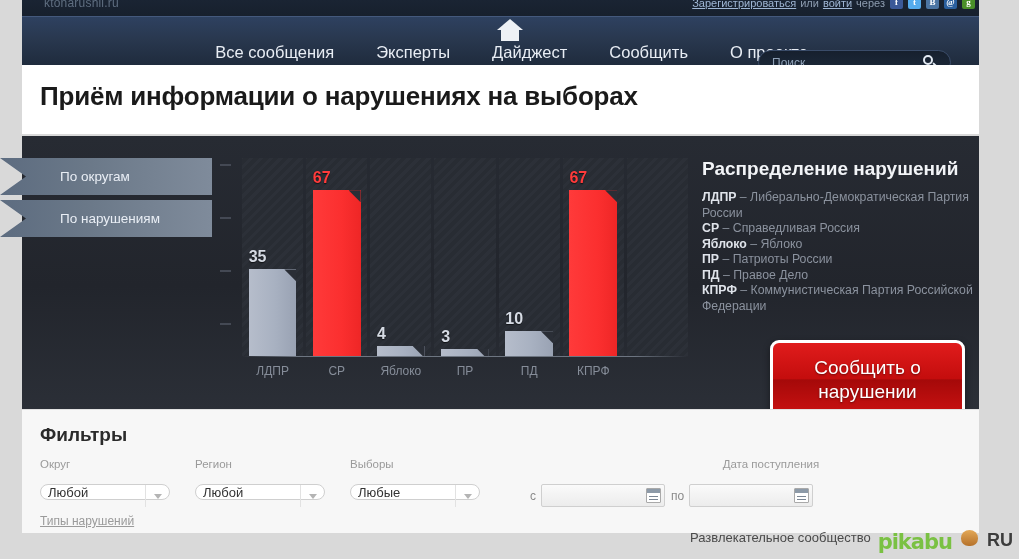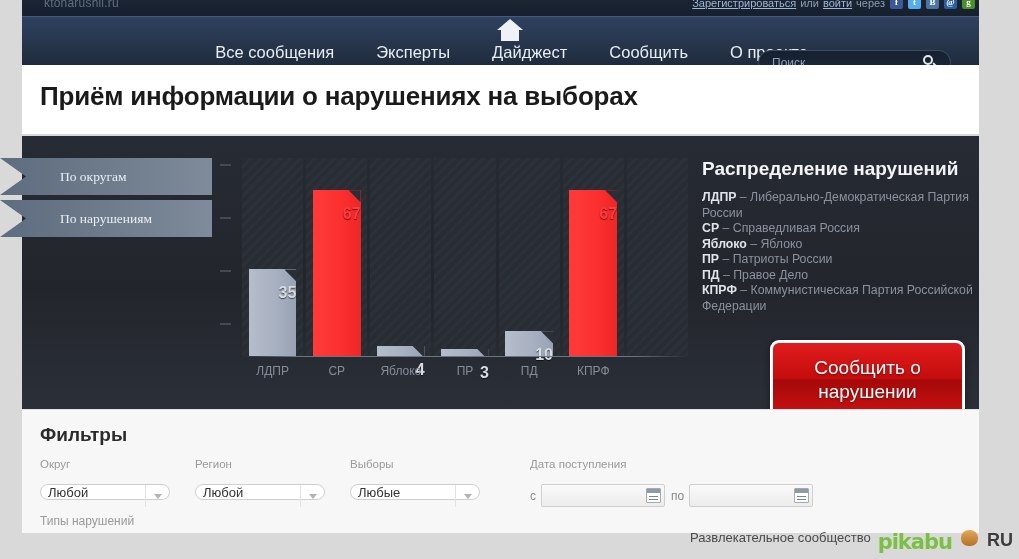--- a/index.html
+++ b/index.html
@@ -104,21 +104,21 @@
   }
 
   
   .panel {
     position: absolute; left: 22px; top: 136px; width: 957px; height: 273px;
     background: linear-gradient(180deg,#272b33 0%, #22252c 55%, #2b2f37 100%);
     overflow: visible;
   }
 
   
-  .tabs { position: absolute; left: -22px; top: 22px; width: 247px; font-family: Liberation Serif, serif; }
+  .tabs { position: absolute; left: -22px; top: 22px; width: 247px; }
   .tab {
     position: relative; height: 37px; margin-bottom: 5px;
     display: flex; align-items: center; cursor: pointer;
   }
   .tab .ribbon {
     position: absolute; left: 0; top: 0; width: 212px; height: 37px;
     background: linear-gradient(90deg,#5d6c80 0%, #6a7888 40%, #7f8b9b 100%);
     clip-path: polygon(0 0, 100% 0, 100% 100%, 0 100%, 26px 50%);
   }
   .tab.active .ribbon {
@@ -155,23 +155,23 @@
   }
   .bar.red {
     background: linear-gradient(90deg,#ff3a3a 0%, #fb2f2f 60%, #ee2626 100%);
   }
   .bar .corner {
     position: absolute; right: 0; top: 0; width: 12px; height: 12px;
     background: #2a2e36;
     clip-path: polygon(100% 0, 100% 100%, 0 0);
   }
   .bar-value {
-    position: absolute; width: 100%; text-align: right;
+    position: absolute; width: 100%; text-align: left;
     top: -21px; font-size: 16px; font-weight: bold;
-    color: #d6dbe4; text-shadow: 0 1px 1px rgba(0,0,0,.6); margin-top: 36px;
+    color: #d6dbe4; text-shadow: 0 1px 1px rgba(0,0,0,.6);
   }
   .bar.red .bar-value { color: #ff3b3b; }
   .xaxis-line {
     position: absolute; left: 24px; top: 200px; width: 446px; height: 1px;
     background: linear-gradient(90deg, rgba(120,128,140,0) 0%, #6d7581 12%, #6d7581 88%, rgba(120,128,140,0) 100%);
   }
   .xlabels {
     position: absolute; left: 24px; top: 203px; width: 446px;
     display: flex; gap: 3px;
   }
@@ -224,21 +224,21 @@
   }
   .select .val { font-size: 13px; color: #333; padding-left: 7px; }
   .select .arrow-box {
     position: absolute; right: 0; top: 0; width: 24px; height: 22px;
     border-left: 1px solid #e2e2e2; display: flex; align-items: center; justify-content: center;
   }
   .select .arrow {
     width: 0; height: 0; border-left: 4px solid transparent;
     border-right: 4px solid transparent; border-top: 5px solid #b4b4b4;
   }
-  .date-group { margin-left: 25px; }
+  .date-group { margin-left: 25px; text-align: right; }
   .date-row { display: flex; align-items: center; }
   .date-prefix { font-size: 12px; color: #8a8a8a; margin-right: 5px; }
   .date-field {
     position: relative; width: 124px; height: 23px;
     background: linear-gradient(180deg,#fafafa 0%, #ececec 100%);
     border: 1px solid #cfcfcf; border-radius: 2px; margin-right: 6px;
   }
   .cal-icon {
     position: absolute; right: 3px; top: 3px; width: 15px; height: 15px;
     background: #fff; border: 1px solid #a9a9a9; border-radius: 1px; cursor: pointer;
@@ -246,21 +246,21 @@
   .cal-icon::before {
     content: ""; position: absolute; left: 0; top: 0; right: 0; height: 4px;
     background: #8d9aa8;
   }
   .cal-icon::after {
     content: ""; position: absolute; left: 2px; top: 6px; right: 2px; bottom: 2px;
     background-image: repeating-linear-gradient(0deg,#7b8694 0px,#7b8694 1px,transparent 1px,transparent 3px);
   }
   .types-label {
     position: absolute; left: 18px; top: 104px;
-    font-size: 12px; color: #9a9a9a;
+    font-size: 12px; color: #9a9a9a; text-decoration: underline;
   }
 
   
   .watermark {
     position: absolute; right: 6px; bottom: 5px;
     display: flex; align-items: flex-start; gap: 7px;
   }
   .wm-text { font-size: 13px; color: #4a4a4a; }
   .wm-logo {
     font-size: 21px; font-weight: bold; color: #7ac143;

